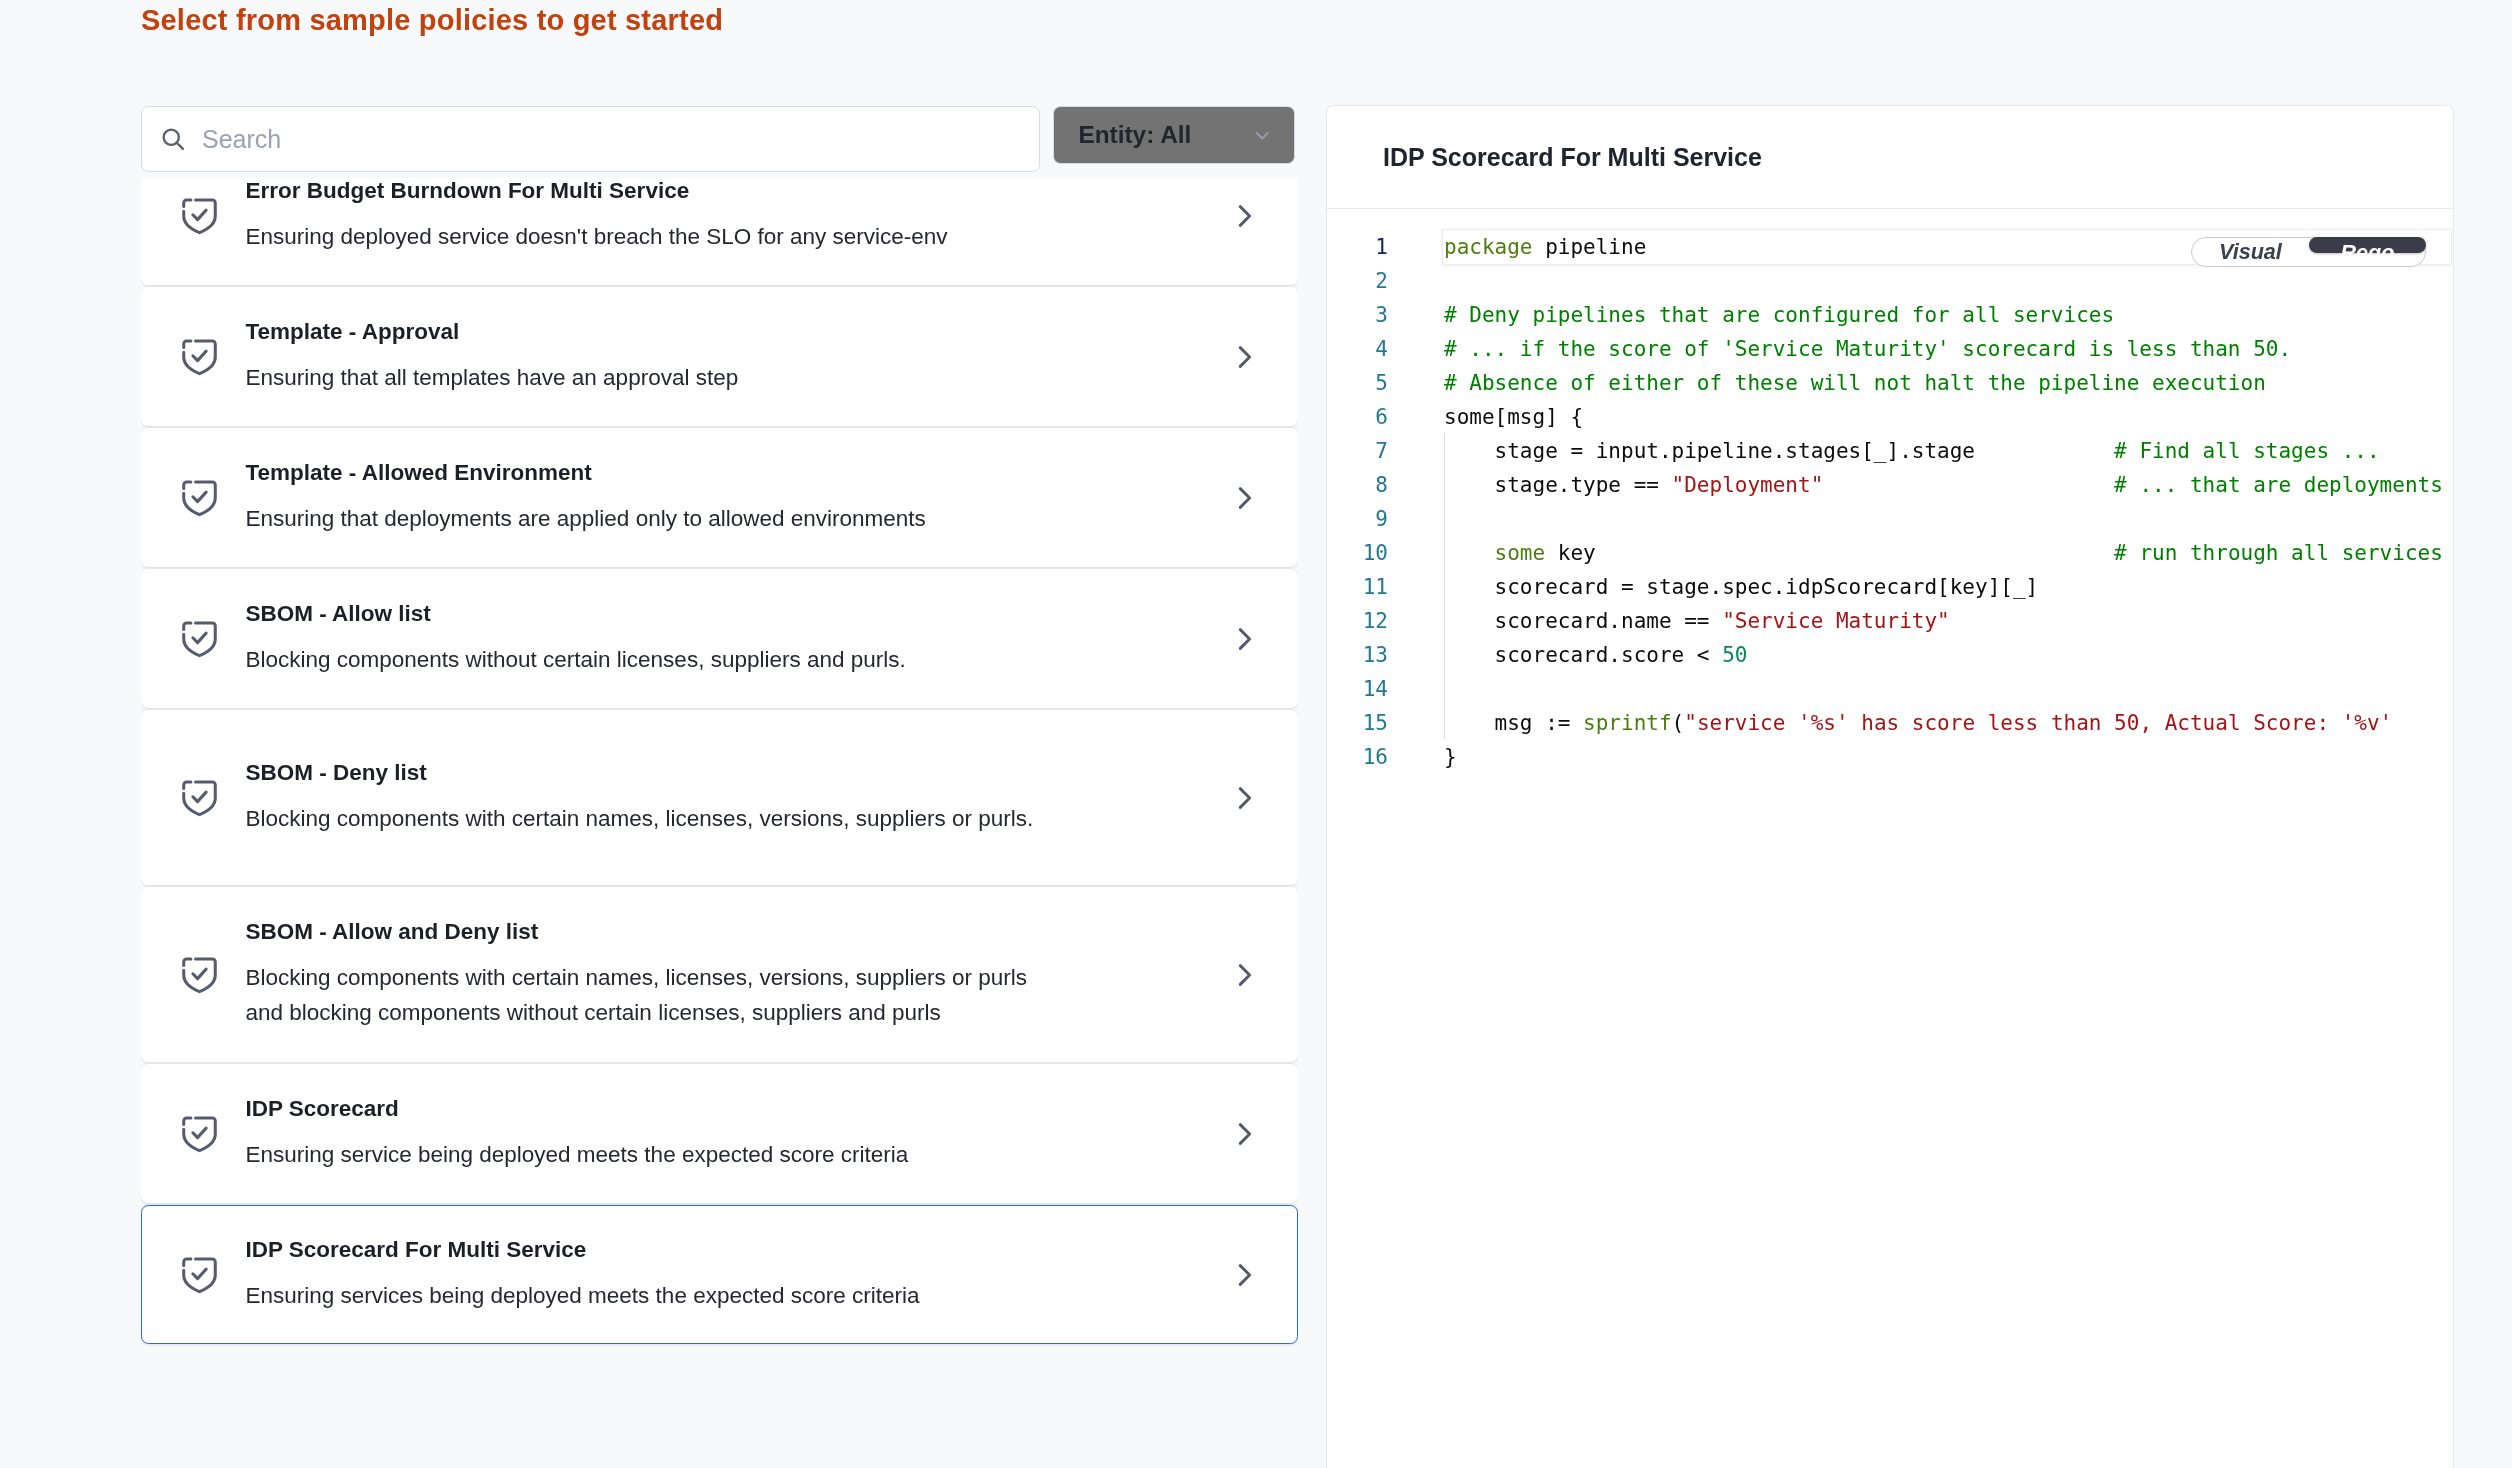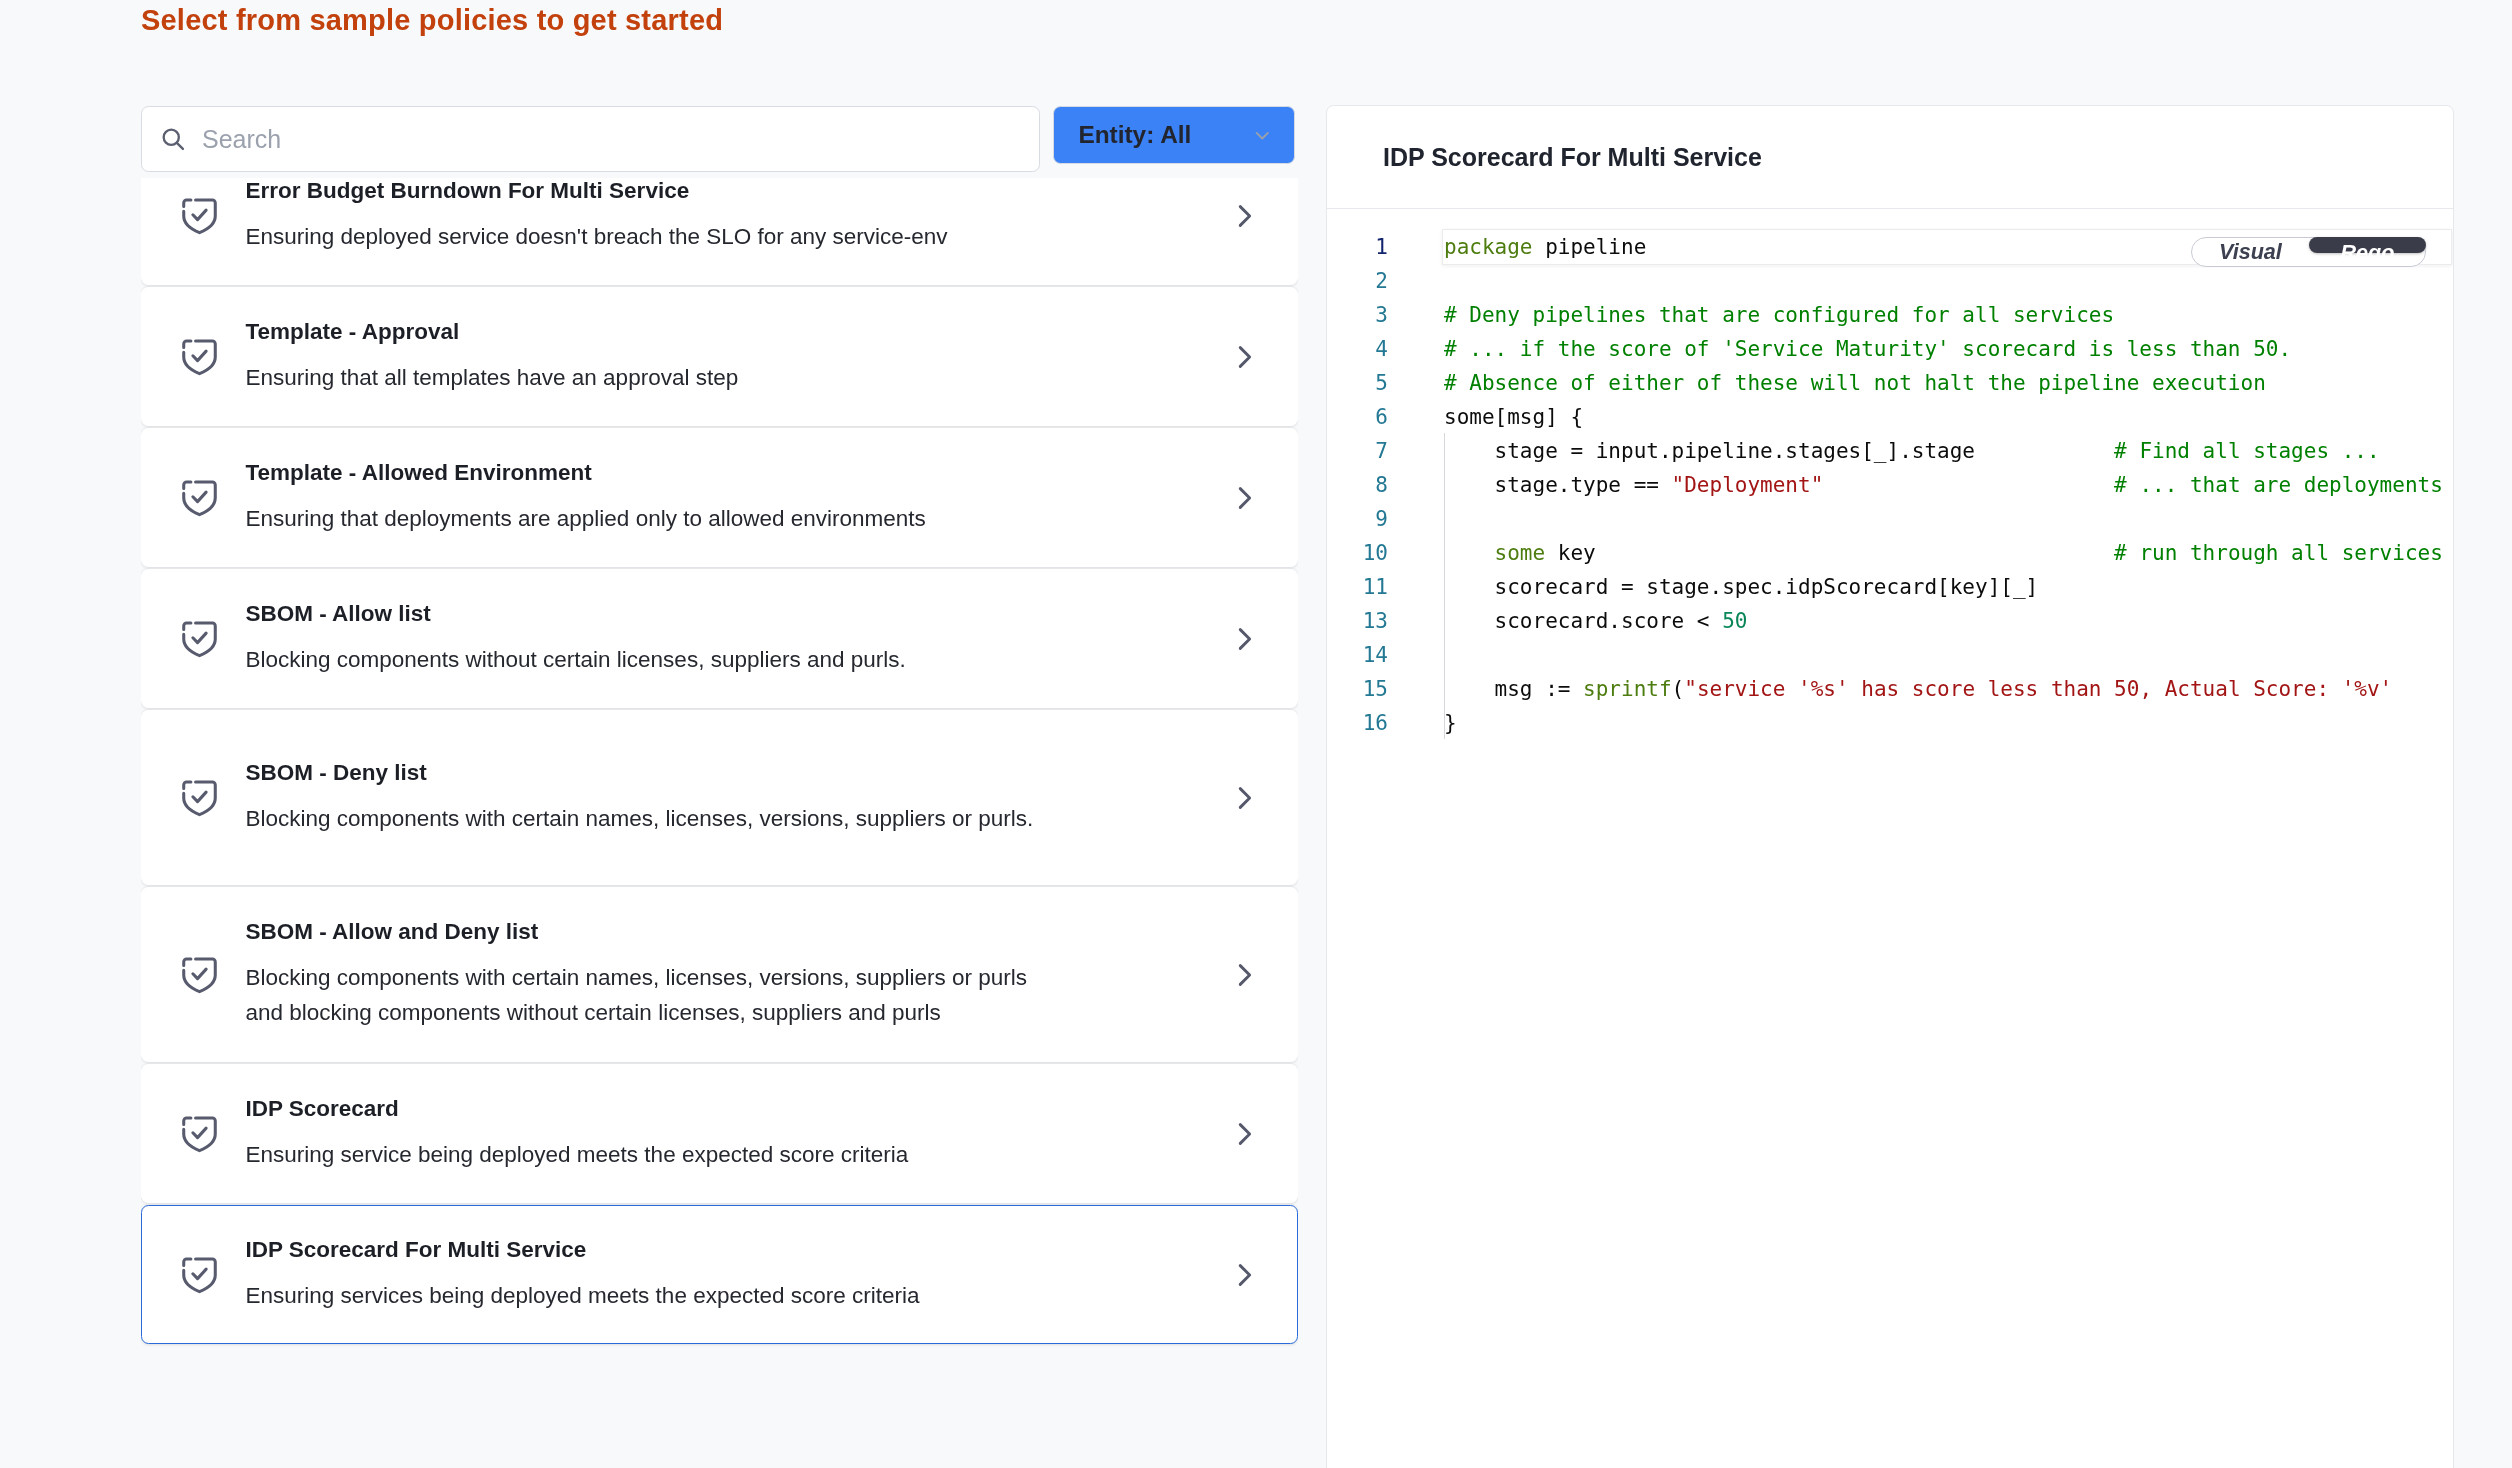--- a/index.html
+++ b/index.html
@@ -24,21 +24,21 @@
     background:#ffffff; border:0.9px solid #d8dbe2; border-radius:7.5px;
     display:flex; align-items:center; padding:0 17px; gap:15px;
   }
   .search-box input {
     border:none; outline:none; flex:1; font-size:25px;
     font-family:"Liberation Sans", sans-serif; color:#24262e; background:transparent;
   }
   .search-box input::placeholder { color:#9ba1ad; }
   .entity-select {
     position:absolute; left:1053px; top:106px; width:242px; height:58px;
-    background:#3b82f6; border:0.9px solid #d8dbe2; border-radius:7.5px;
+    background:#737373; border:0.9px solid #d8dbe2; border-radius:7.5px;
     display:flex; align-items:center; justify-content:space-between;
     padding:0 20.7px 0 24.4px; cursor:pointer;
   }
   .entity-select .entity-label { font-size:24.4px; font-weight:600; color:#22252e; }
 
   
   .policy-list {
     position:absolute; left:141px; top:178px; width:1157px; height:1290px;
     overflow:hidden;
   }
@@ -299,20 +299,21 @@
         <div class="code-line"><span class="ln">2</span><span class="lc"></span></div>
         <div class="code-line"><span class="ln">3</span><span class="lc"><span class="tk-cm"># Deny pipelines that are configured for all services</span></span></div>
         <div class="code-line"><span class="ln">4</span><span class="lc"><span class="tk-cm"># ... if the score of 'Service Maturity' scorecard is less than 50.</span></span></div>
         <div class="code-line"><span class="ln">5</span><span class="lc"><span class="tk-cm"># Absence of either of these will not halt the pipeline execution</span></span></div>
         <div class="code-line"><span class="ln">6</span><span class="lc"><span>some[msg] {</span></span></div>
         <div class="code-line"><span class="ln">7</span><span class="lc"><span>    stage = input.pipeline.stages[_].stage           </span><span class="tk-cm"># Find all stages ...</span></span></div>
         <div class="code-line"><span class="ln">8</span><span class="lc"><span>    stage.type == </span><span class="tk-st">"Deployment"</span><span>                       </span><span class="tk-cm"># ... that are deployments</span></span></div>
         <div class="code-line"><span class="ln">9</span><span class="lc"></span></div>
         <div class="code-line"><span class="ln">10</span><span class="lc"><span>    </span><span class="tk-kw">some</span><span> key                                         </span><span class="tk-cm"># run through all services</span></span></div>
         <div class="code-line"><span class="ln">11</span><span class="lc"><span>    scorecard = stage.spec.idpScorecard[key][_]</span></span></div>
+        <div class="code-line"><span class="ln">12</span><span class="lc"><span>    scorecard.name == </span><span class="tk-st">"Service Maturity"</span></span></div>
         <div class="code-line"><span class="ln">13</span><span class="lc"><span>    scorecard.score &lt; </span><span class="tk-nu">50</span></span></div>
         <div class="code-line"><span class="ln">14</span><span class="lc"></span></div>
         <div class="code-line"><span class="ln">15</span><span class="lc"><span>    msg := </span><span class="tk-kw">sprintf</span><span>(</span><span class="tk-st">"service '%s' has score less than 50, Actual Score: '%v'</span></span></div>
         <div class="code-line"><span class="ln">16</span><span class="lc"><span>}</span></span></div>
       </div>
     <div class="mode-toggle">
       <span class="toggle-option">Visual</span>
       <span class="toggle-option selected">Rego</span>
     </div>
   </div>

